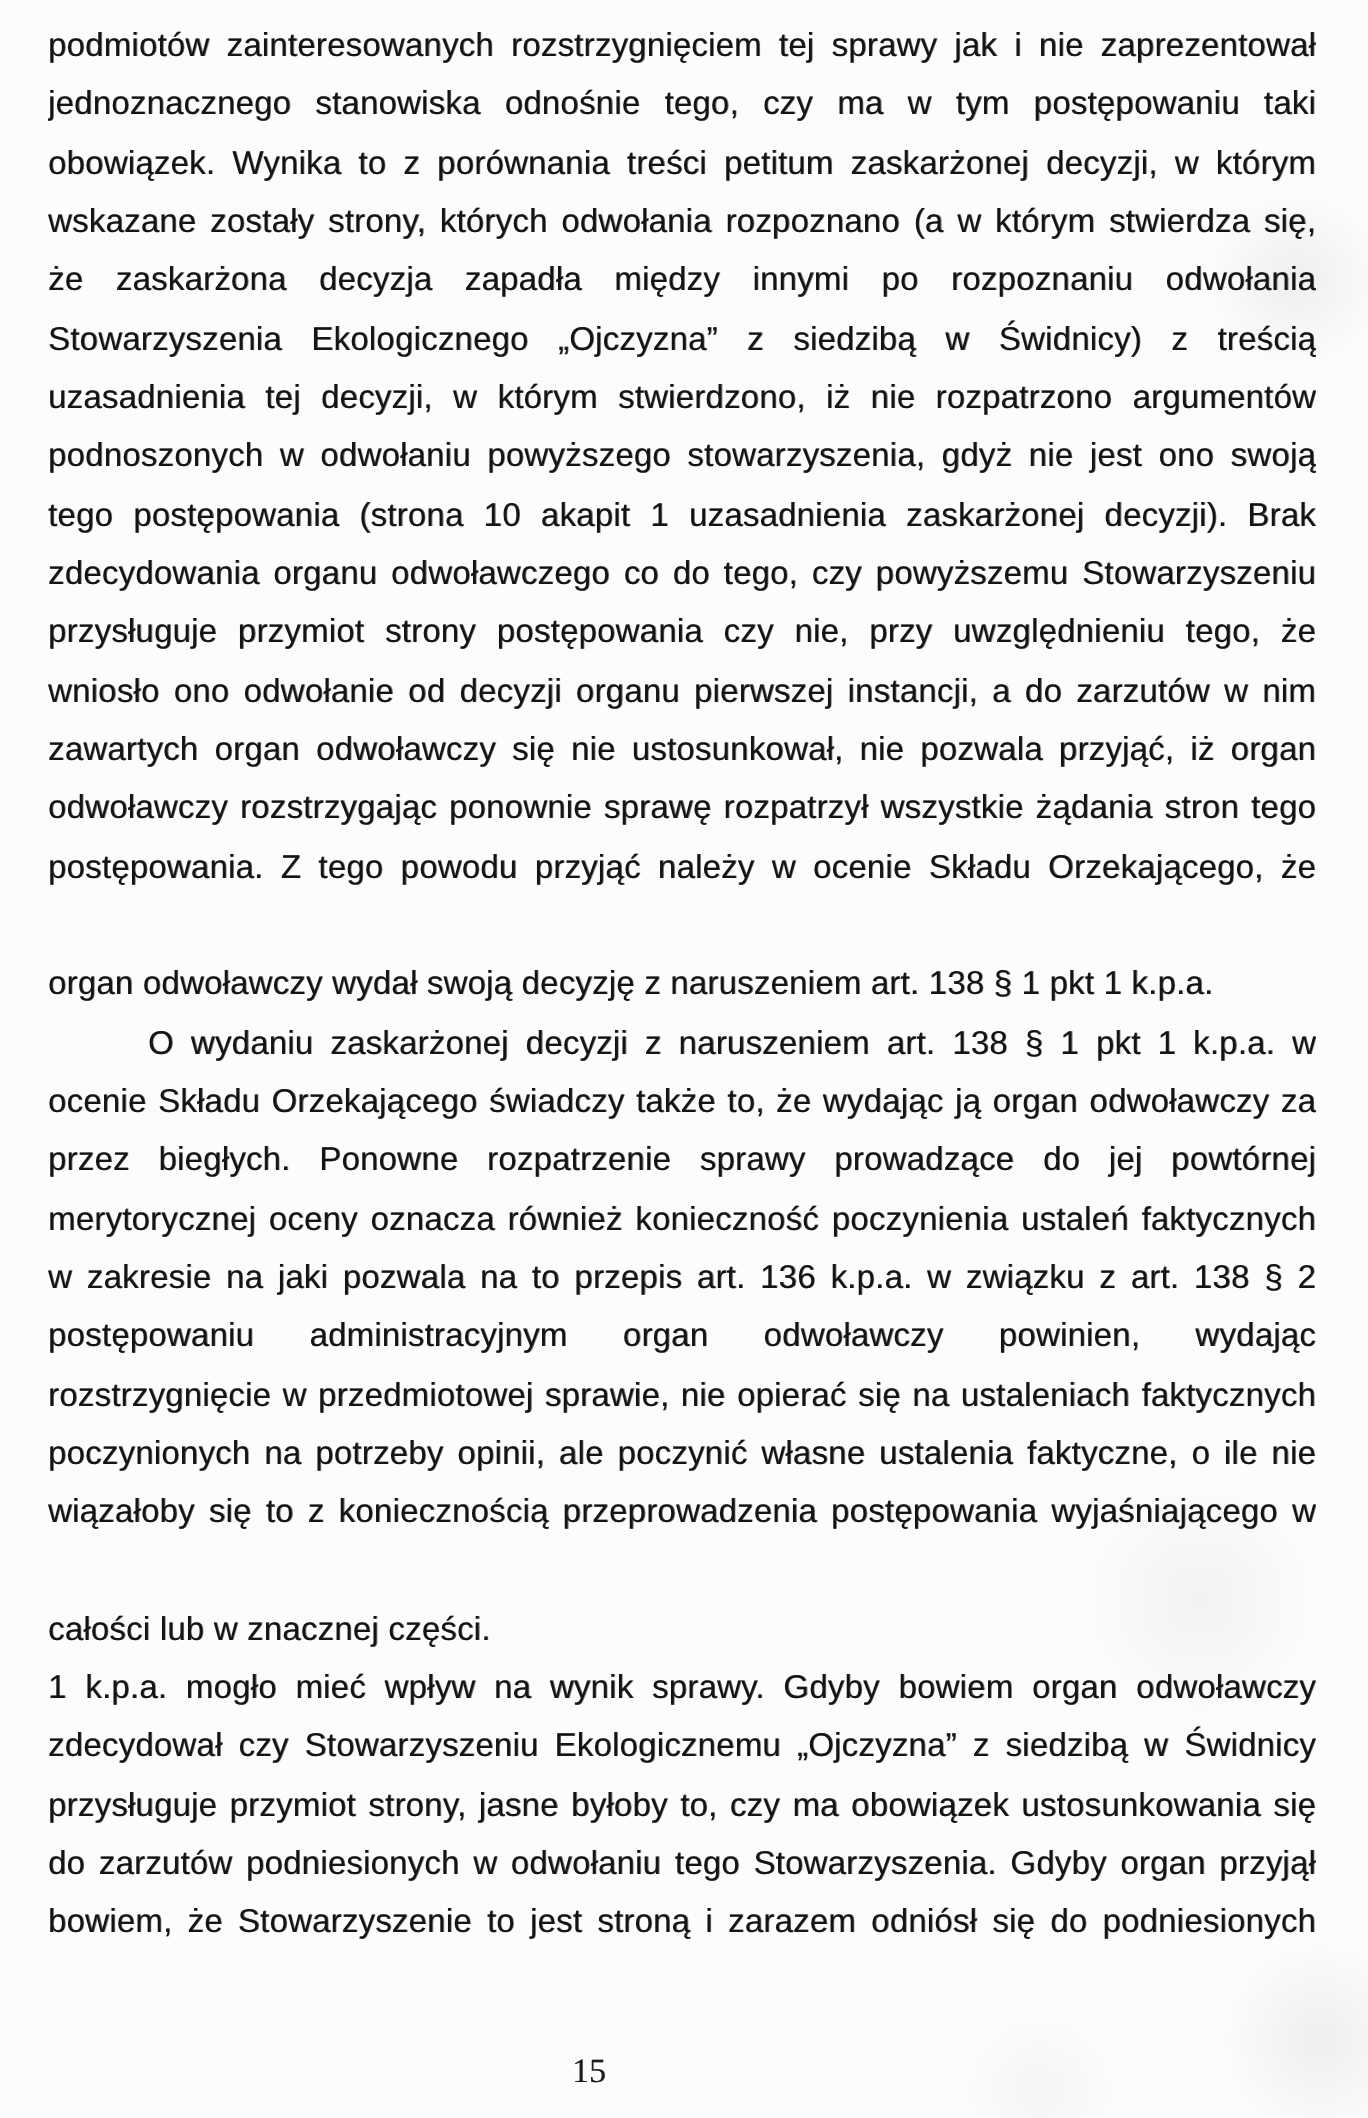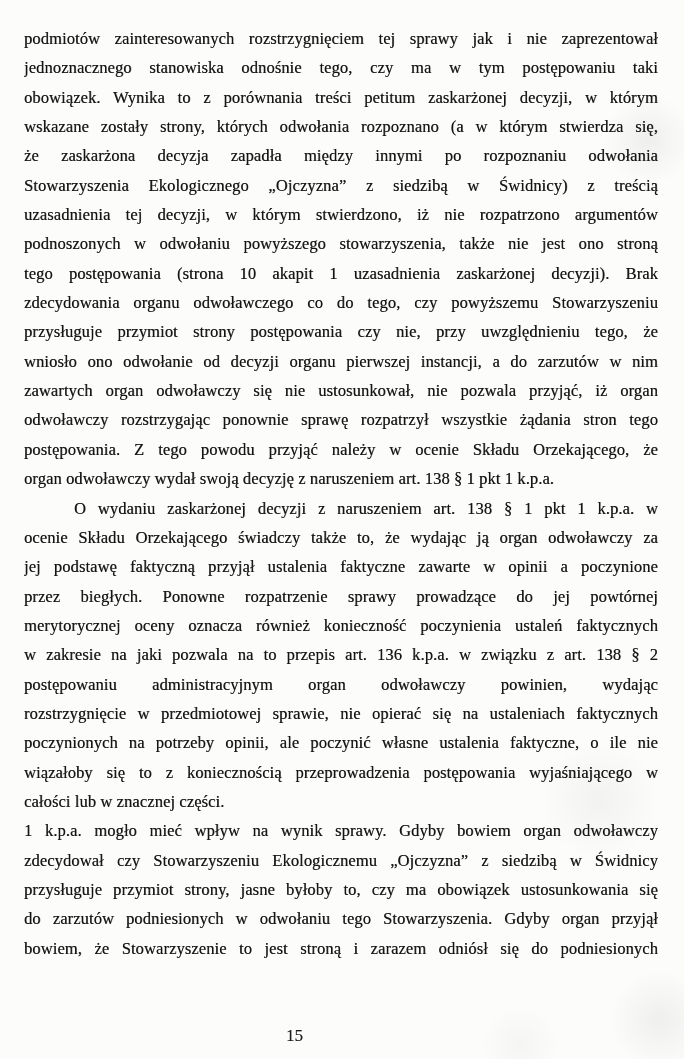--- a/index.html
+++ b/index.html
@@ -18,41 +18,41 @@
       radial-gradient(circle at 648px 140px, rgba(185,185,185,0.20), rgba(185,185,185,0) 45px),
       radial-gradient(circle at 600px 800px, rgba(190,190,190,0.16), rgba(190,190,190,0) 60px),
       radial-gradient(circle at 660px 1020px, rgba(185,185,185,0.20), rgba(185,185,185,0) 50px),
       radial-gradient(circle at 520px 1045px, rgba(200,200,200,0.14), rgba(200,200,200,0) 40px);
     font-family: "Liberation Sans", "DejaVu Sans", sans-serif;
     color: #141414;
   }
   .text-block {
     position: absolute;
     left: 24px;
-    top: 24px;
+    top: 9px;
     width: 634px;
-    font-family: Liberation Serif, serif;
   }
   .line {
     font-size: 16.5px;
     line-height: 29.35px;
     height: 29.35px;
     white-space: normal;
     overflow: hidden;
     text-align: justify;
     text-align-last: justify;
     -moz-text-align-last: justify;
     text-shadow: 0.4px 0.2px 0 rgba(10,10,10,0.55);
     letter-spacing: 0.1px;
   }
   .line.indent {
     text-indent: 50px;
   }
   .line.flush-last {
     text-align-last: left;
+    margin-top: 29px;
     -moz-text-align-last: left;
   }
   .page-number {
     position: absolute;
     left: 0;
     top: 1026px;
     width: 589px;
     text-align: center;
     font-family: "Liberation Serif", "DejaVu Serif", serif;
     font-size: 17px;
@@ -65,32 +65,31 @@
 
 <div class="page">
   <div class="text-block">
       <div class="line">podmiotów zainteresowanych rozstrzygnięciem tej sprawy jak i nie zaprezentował</div>
       <div class="line">jednoznacznego stanowiska odnośnie tego, czy ma w tym postępowaniu taki</div>
       <div class="line">obowiązek. Wynika to z porównania treści petitum zaskarżonej decyzji, w którym</div>
       <div class="line">wskazane zostały strony, których odwołania rozpoznano (a w którym stwierdza się,</div>
       <div class="line">że zaskarżona decyzja zapadła między innymi po rozpoznaniu odwołania</div>
       <div class="line">Stowarzyszenia Ekologicznego „Ojczyzna” z siedzibą w Świdnicy) z treścią</div>
       <div class="line">uzasadnienia tej decyzji, w którym stwierdzono, iż nie rozpatrzono argumentów</div>
-      <div class="line">podnoszonych w odwołaniu powyższego stowarzyszenia, także nie jest ono stroną</div>
+      <div class="line">podnoszonych w odwołaniu powyższego stowarzyszenia, gdyż nie jest ono swoją</div>
       <div class="line">tego postępowania (strona 10 akapit 1 uzasadnienia zaskarżonej decyzji). Brak</div>
       <div class="line">zdecydowania organu odwoławczego co do tego, czy powyższemu Stowarzyszeniu</div>
       <div class="line">przysługuje przymiot strony postępowania czy nie, przy uwzględnieniu tego, że</div>
       <div class="line">wniosło ono odwołanie od decyzji organu pierwszej instancji, a do zarzutów w nim</div>
       <div class="line">zawartych organ odwoławczy się nie ustosunkował, nie pozwala przyjąć, iż organ</div>
       <div class="line">odwoławczy rozstrzygając ponownie sprawę rozpatrzył wszystkie żądania stron tego</div>
       <div class="line">postępowania. Z tego powodu przyjąć należy w ocenie Składu Orzekającego, że</div>
       <div class="line flush-last">organ odwoławczy wydał swoją decyzję z naruszeniem art. 138 § 1 pkt 1 k.p.a.</div>
       <div class="line indent">O wydaniu zaskarżonej decyzji z naruszeniem art. 138 § 1 pkt 1 k.p.a. w</div>
       <div class="line">ocenie Składu Orzekającego świadczy także to, że wydając ją organ odwoławczy za</div>
-      <div class="line">jej podstawę faktyczną przyjął ustalenia faktyczne zawarte w opinii a poczynione</div>
       <div class="line">przez biegłych. Ponowne rozpatrzenie sprawy prowadzące do jej powtórnej</div>
       <div class="line">merytorycznej oceny oznacza również konieczność poczynienia ustaleń faktycznych</div>
       <div class="line">w zakresie na jaki pozwala na to przepis art. 136 k.p.a. w związku z art. 138 § 2</div>
       <div class="line">postępowaniu administracyjnym organ odwoławczy powinien, wydając</div>
       <div class="line">rozstrzygnięcie w przedmiotowej sprawie, nie opierać się na ustaleniach faktycznych</div>
       <div class="line">poczynionych na potrzeby opinii, ale poczynić własne ustalenia faktyczne, o ile nie</div>
       <div class="line">wiązałoby się to z koniecznością przeprowadzenia postępowania wyjaśniającego w</div>
       <div class="line flush-last">całości lub w znacznej części.</div>
       <div class="line">1 k.p.a. mogło mieć wpływ na wynik sprawy. Gdyby bowiem organ odwoławczy</div>
       <div class="line">zdecydował czy Stowarzyszeniu Ekologicznemu „Ojczyzna” z siedzibą w Świdnicy</div>

